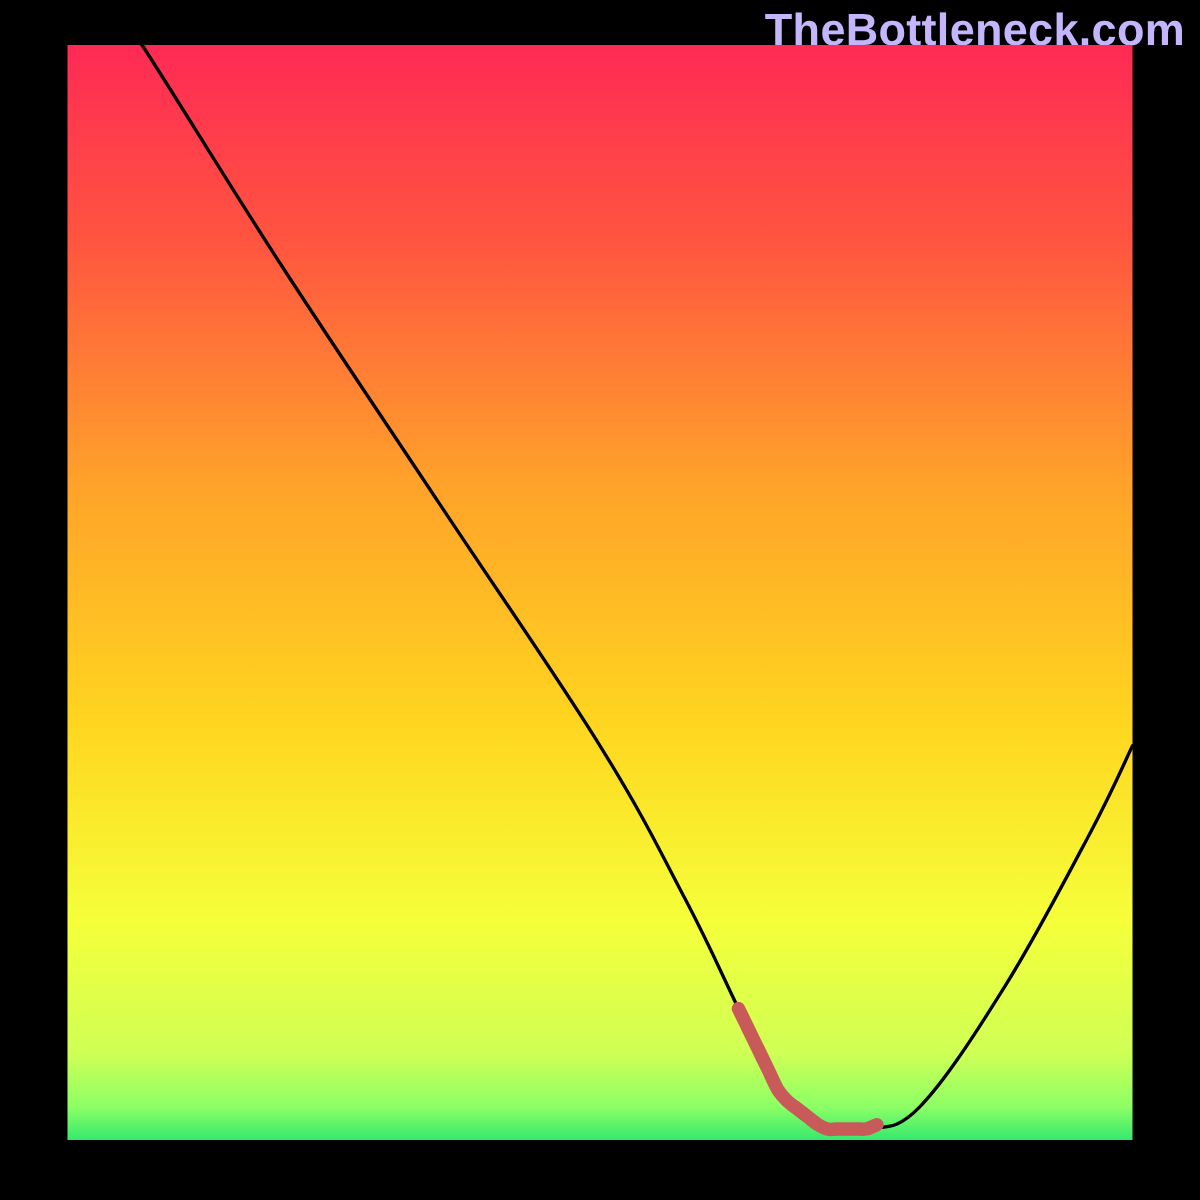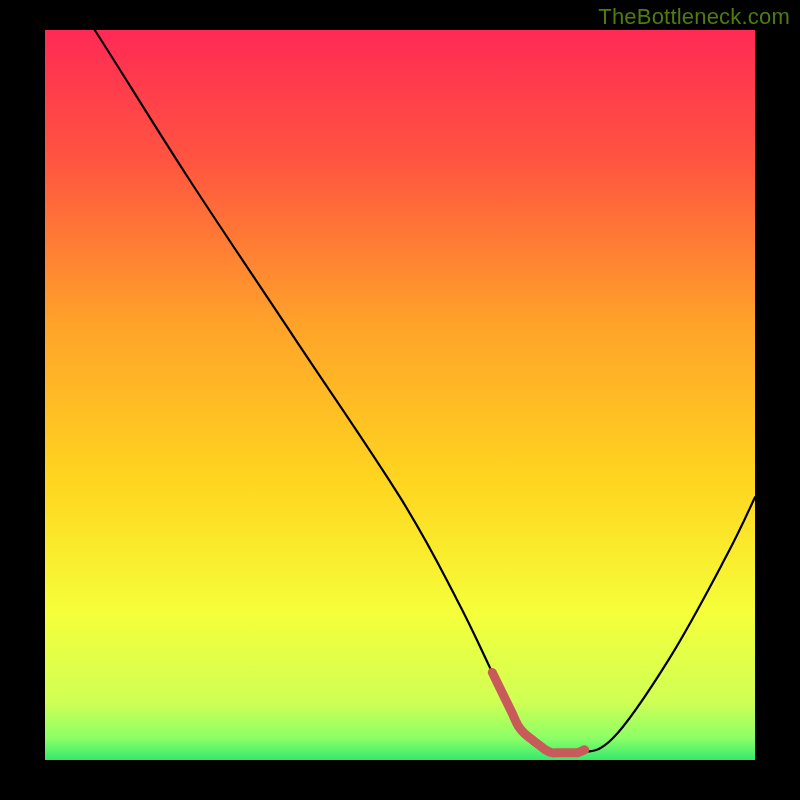--- a/index.html
+++ b/index.html
@@ -14,23 +14,23 @@
   .frame {
     position: relative;
     width: 800px;
     height: 800px;
     background: #000;
   }
   .watermark {
     position: absolute;
     top: 4px;
     right: 10px;
-    color: #4d7c0f;
-    font-size: 22px;
-    font-weight: 400;
+    color: #c4b5fd;
+    font-size: 30px;
+    font-weight: 700;
     letter-spacing: 0.2px;
     user-select: none;
   }
   svg {
     position: absolute;
     top: 0;
     left: 0;
   }
 </style>
 </head>

